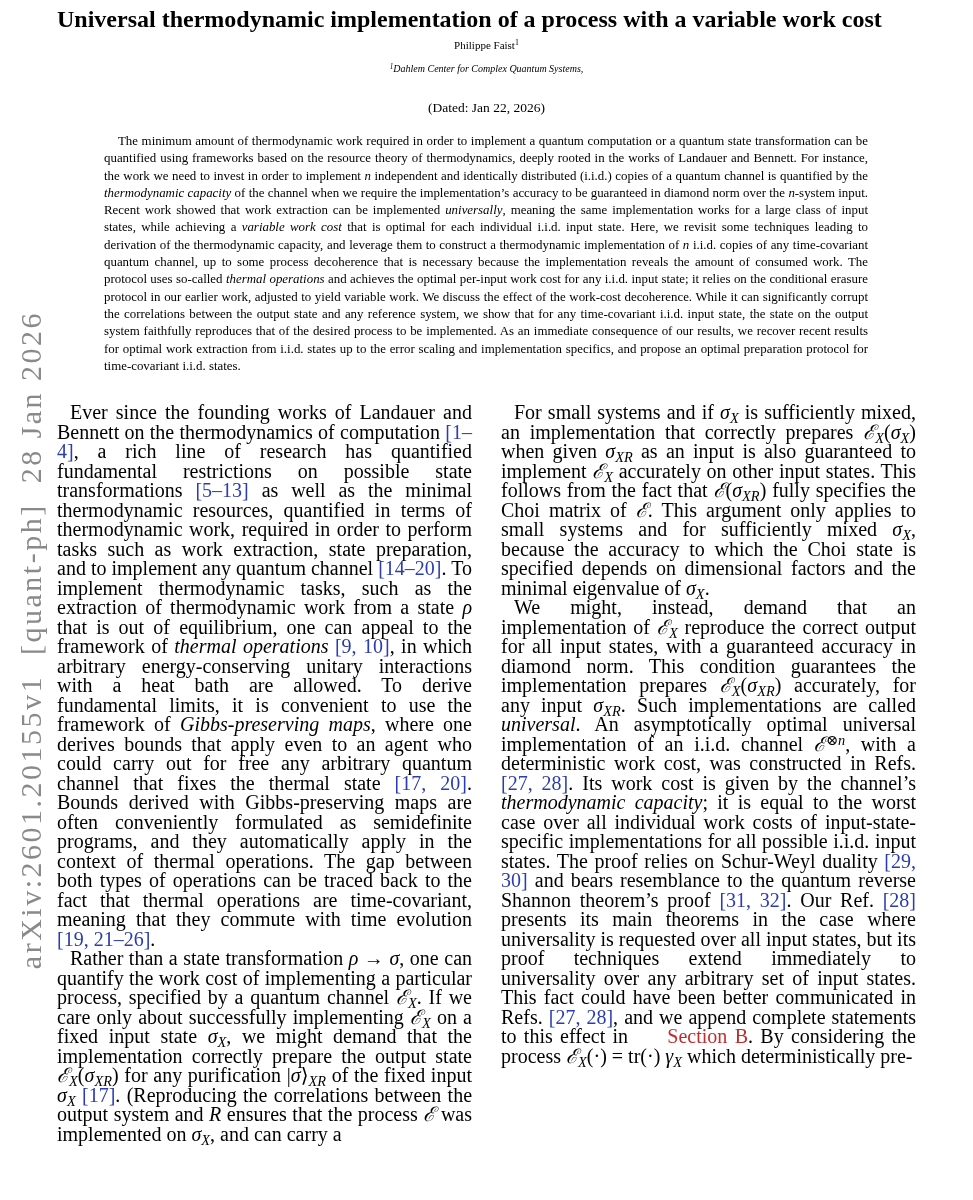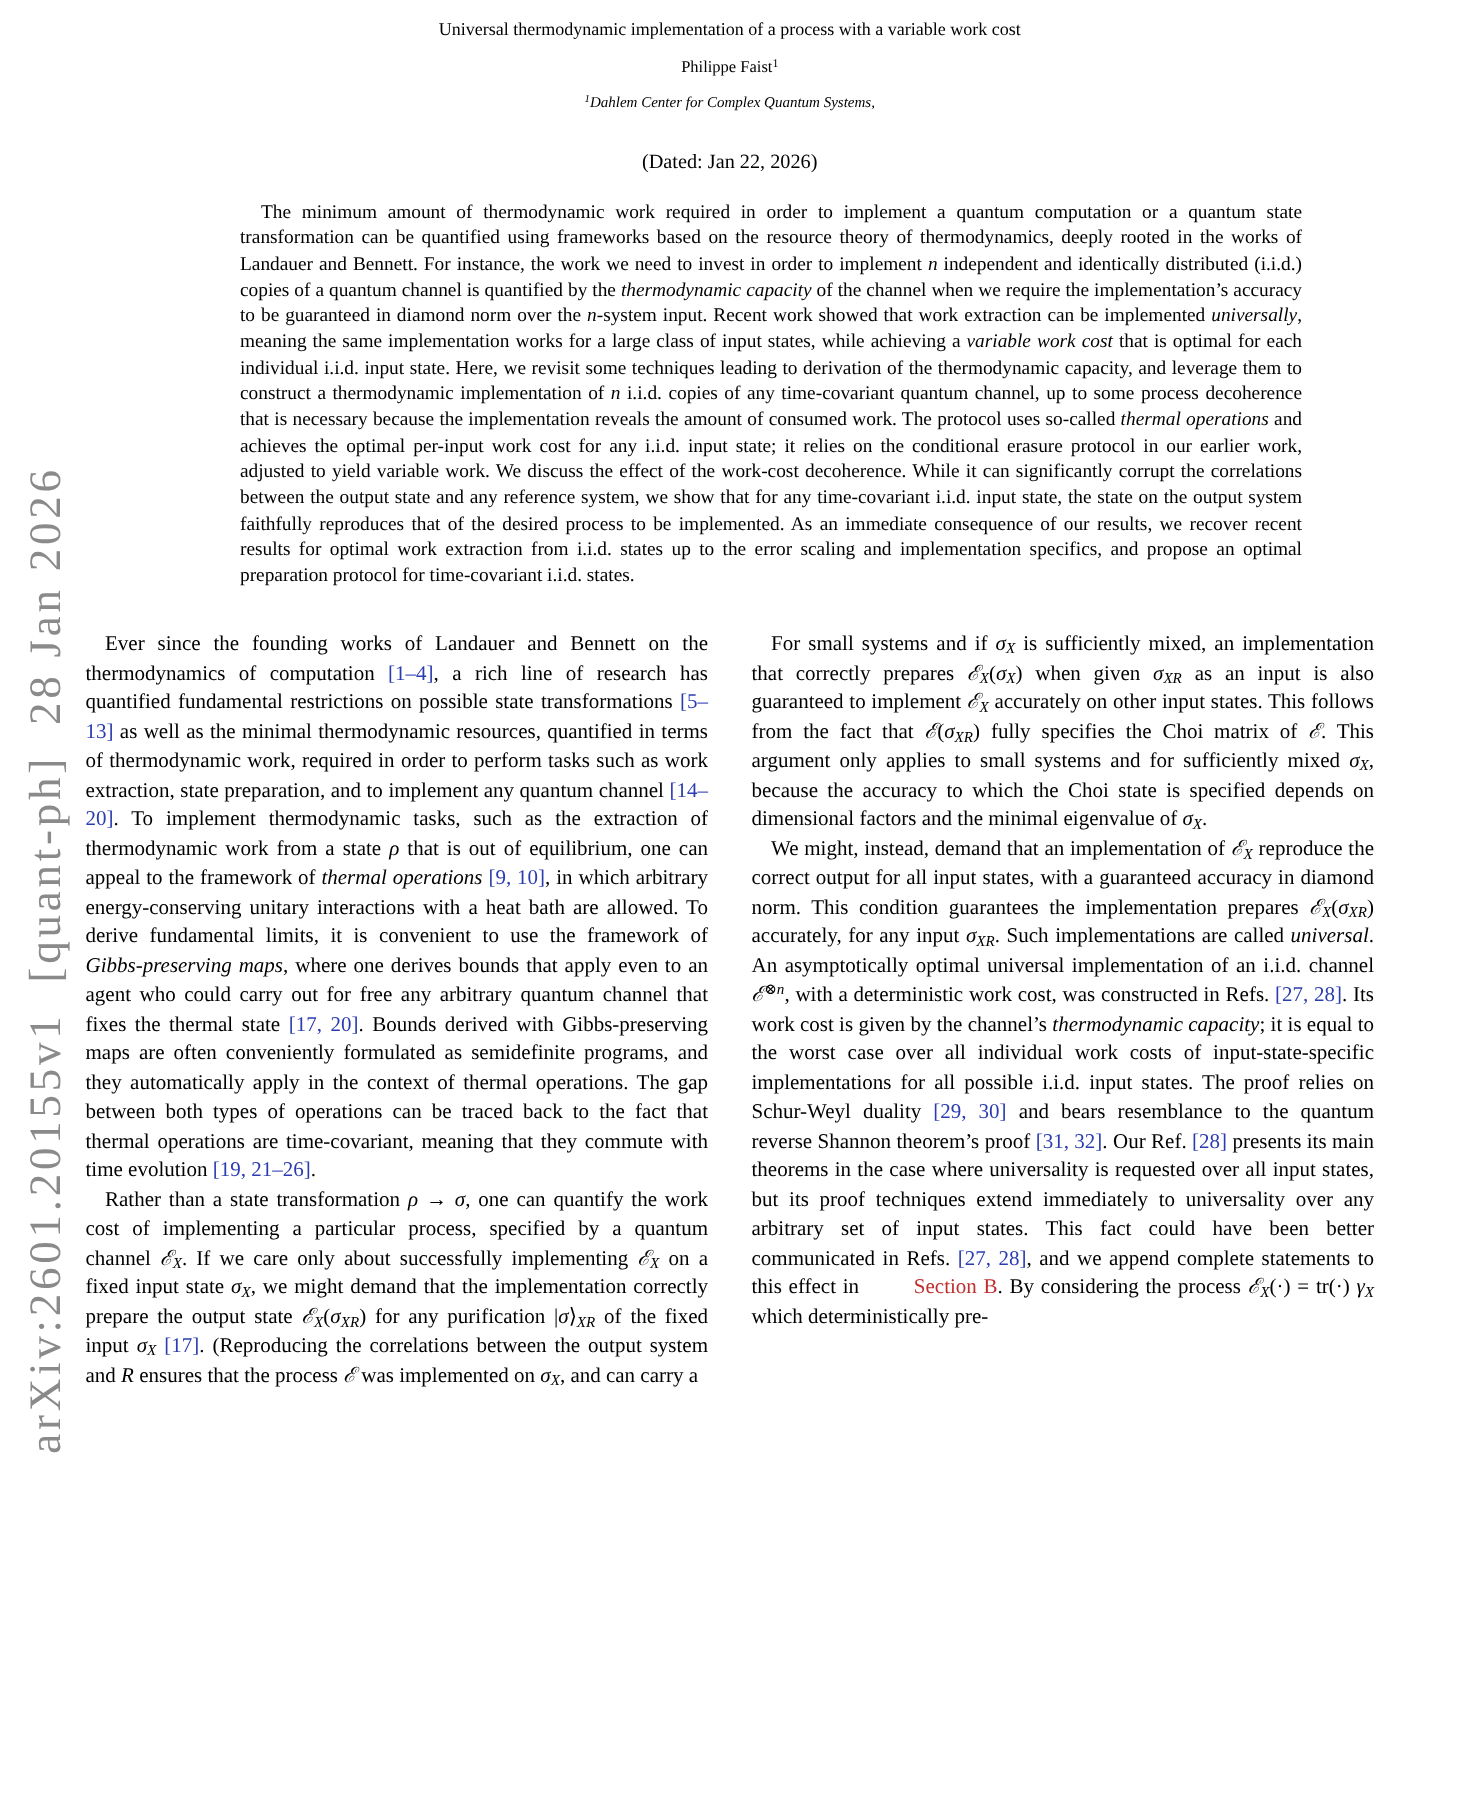--- a/index.html
+++ b/index.html
@@ -9,31 +9,31 @@
     position:relative; width:973px; height:1200px; background:#fff;
     font-family:"Liberation Serif","DejaVu Serif",serif; color:#000;
     padding:6px 57px 0 57px; overflow:hidden;
   }
   .watermark {
     position:absolute; left:31px; top:640px;
     transform:translate(-50%,-50%) rotate(-90deg);
     white-space:nowrap; font-size:30px; letter-spacing:2.5px;
     color:var(--wm,#8a8a8a); font-family:"Liberation Serif",serif;
   }
-  .title { text-align:center; font-size:12px; font-weight:normal; line-height:23px; margin-top:2px; }
+  .title { font-size:24px; font-weight:bold; line-height:23px; margin-top:2px; }
   .author { text-align:center; font-size:11px; margin-top:8px; }
   .affil { text-align:center; font-style:italic; font-size:10px; line-height:17px; margin-top:9px; }
   .date { text-align:center; font-size:13.5px; margin-top:23px; }
   .abstract {
-    margin:17px 48px 0 103px; font-size:12.9px; line-height:17.3px;
+    margin:17px 48px 0 47px; font-size:12.9px; line-height:17.3px;
     text-align:justify;
   }
   .abstract .para { text-indent:14px; }
   .columns { display:flex; gap:29px; margin-top:28px; }
-  .col { flex:1; min-width:0; font-size:14px; line-height:19.5px; text-align:justify; }
+  .col { flex:1; min-width:0; font-size:20px; line-height:19.5px; text-align:justify; }
   .col p { margin:0; text-indent:13px; }
   .col p.noindent { text-indent:0; }
   sub, sup { line-height:0; }
   sub { font-size:0.72em; vertical-align:-0.25em; }
   sup { font-size:0.72em; vertical-align:0.45em; }
   .i, .m { font-style:italic; }
   sub.msub, sup.msup { font-style:italic; }
   .cite { color:var(--cite,#2b3cb0); }
   .ref { color:var(--ref,#bf2d2d);margin-left:32px; }
 </style>

